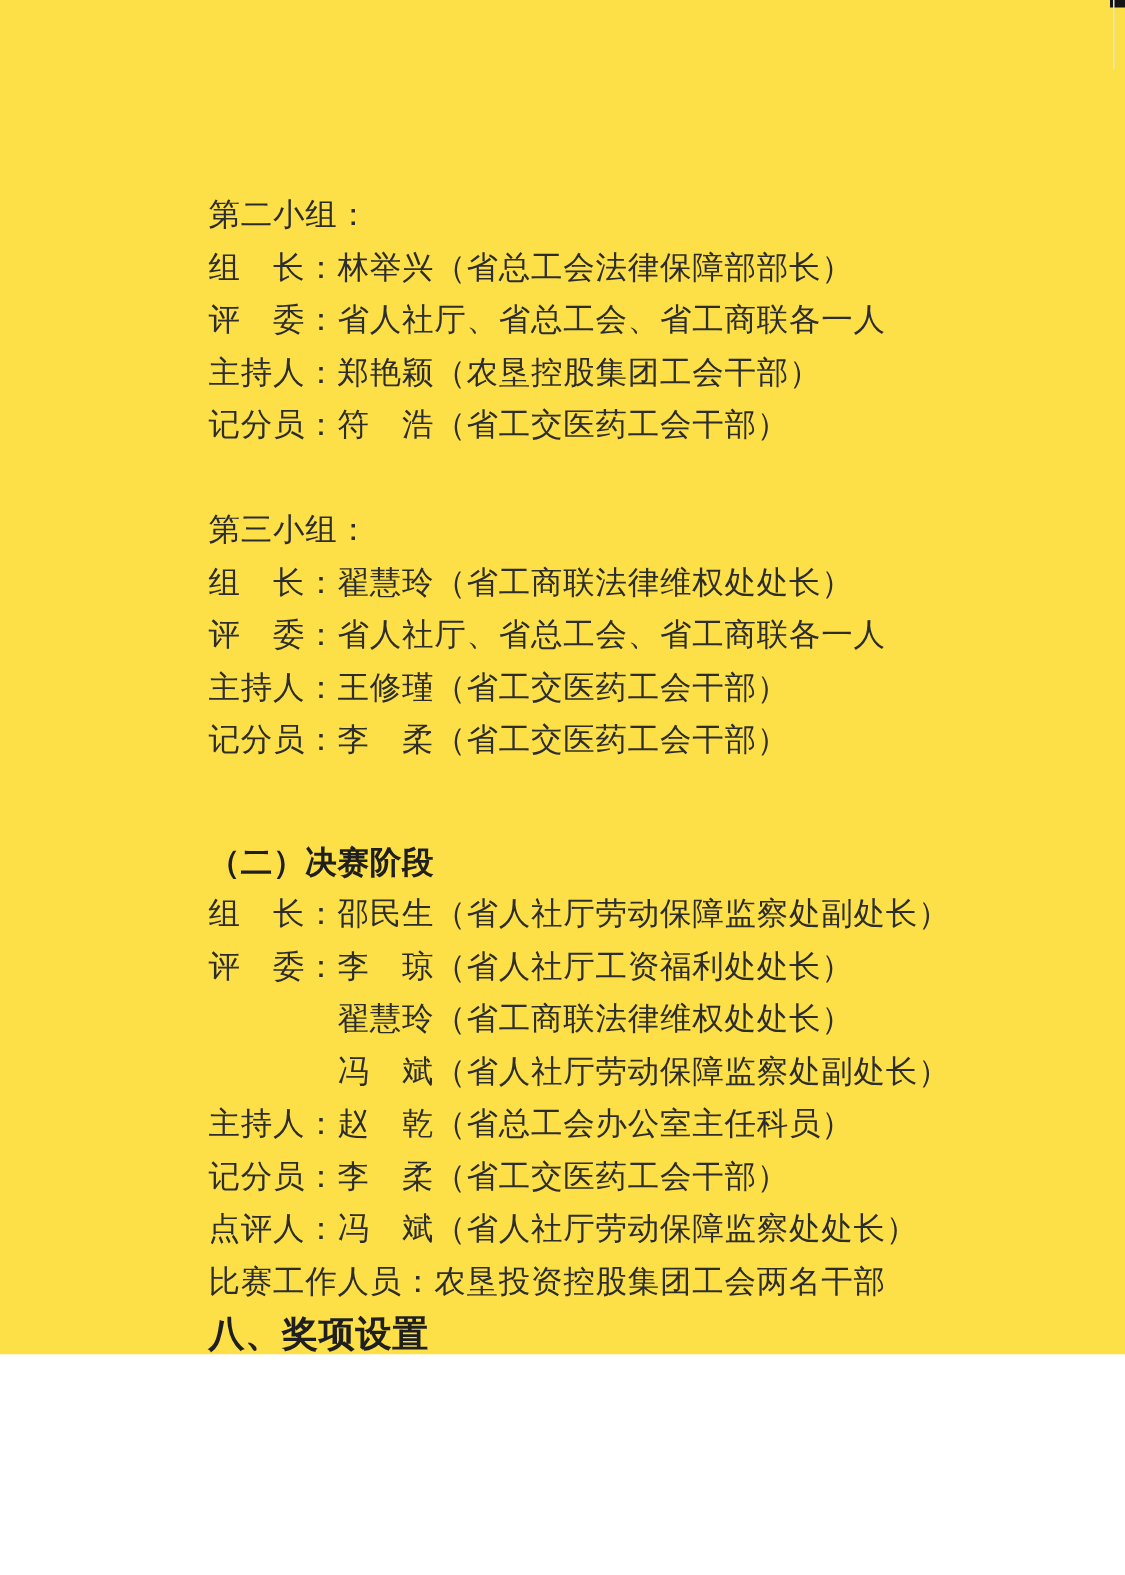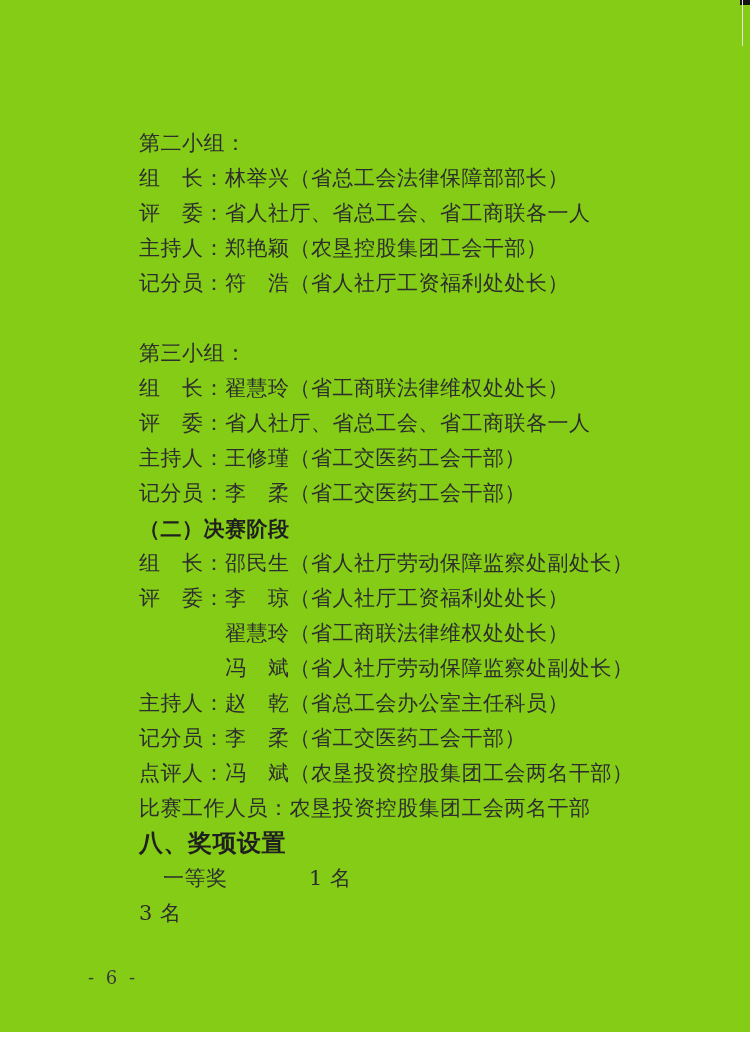--- a/index.html
+++ b/index.html
@@ -3,22 +3,22 @@
 <meta charset="utf-8">
 <style>
   html, body {
     margin: 0;
     padding: 0;
     background: #ffffff;
   }
   .page {
     position: relative;
     width: 750px;
-    height: 1032px;
-    background: #84cc16;
+    height: 903px;
+    background: #fde047;
     overflow: hidden;
     font-family: "DejaVu Serif", "Liberation Serif", serif;
     color: #2d2d2d;
   }
   
   .corner-mark {
     position: absolute;
     top: 0;
     right: 0;
     width: 10px;
@@ -43,20 +43,21 @@
   .line {
     font-size: 21px;
     line-height: 35px;
     height: 35px;
     white-space: nowrap;
     letter-spacing: 0.5px;
   }
   .line.bold-kai {
     font-weight: bold;
     color: #1f1f1f;
+    margin-top: 46px;
   }
   .line.bold-hei {
     font-weight: bold;
     font-family: "DejaVu Sans", "Liberation Sans", sans-serif;
     color: #1f1f1f;
     font-size: 24px;
   }
   .award-row {
     display: flex;
     font-size: 21px;
@@ -87,35 +88,35 @@
 <div class="page">
 
   <div class="corner-mark"></div>
   <div class="edge-line"></div>
 
   <div class="content">
     <div class="line">第二小组：</div>
     <div class="line">组　长：林举兴（省总工会法律保障部部长）</div>
     <div class="line">评　委：省人社厅、省总工会、省工商联各一人</div>
     <div class="line">主持人：郑艳颖（农垦控股集团工会干部）</div>
-    <div class="line">记分员：符　浩（省人社厅工资福利处处长）</div>
+    <div class="line">记分员：符　浩（省工交医药工会干部）</div>
     <div class="line"></div>
     <div class="line">第三小组：</div>
     <div class="line">组　长：翟慧玲（省工商联法律维权处处长）</div>
     <div class="line">评　委：省人社厅、省总工会、省工商联各一人</div>
     <div class="line">主持人：王修瑾（省工交医药工会干部）</div>
     <div class="line">记分员：李　柔（省工交医药工会干部）</div>
     <div class="line bold-kai">（二）决赛阶段</div>
     <div class="line">组　长：邵民生（省人社厅劳动保障监察处副处长）</div>
     <div class="line">评　委：李　琼（省人社厅工资福利处处长）</div>
     <div class="line">　　　　翟慧玲（省工商联法律维权处处长）</div>
     <div class="line">　　　　冯　斌（省人社厅劳动保障监察处副处长）</div>
     <div class="line">主持人：赵　乾（省总工会办公室主任科员）</div>
     <div class="line">记分员：李　柔（省工交医药工会干部）</div>
-    <div class="line">点评人：冯　斌（农垦投资控股集团工会两名干部）</div>
+    <div class="line">点评人：冯　斌（省人社厅劳动保障监察处处长）</div>
     <div class="line">比赛工作人员：农垦投资控股集团工会两名干部</div>
     <div class="line bold-hei">八、奖项设置</div>
 
     <div class="award-row">
       <span class="award-label">一等奖</span>
       <span class="award-count">1 名</span>
     </div>
     <div class="award-row">
       <span class="award-count">3 名</span>
     </div>

